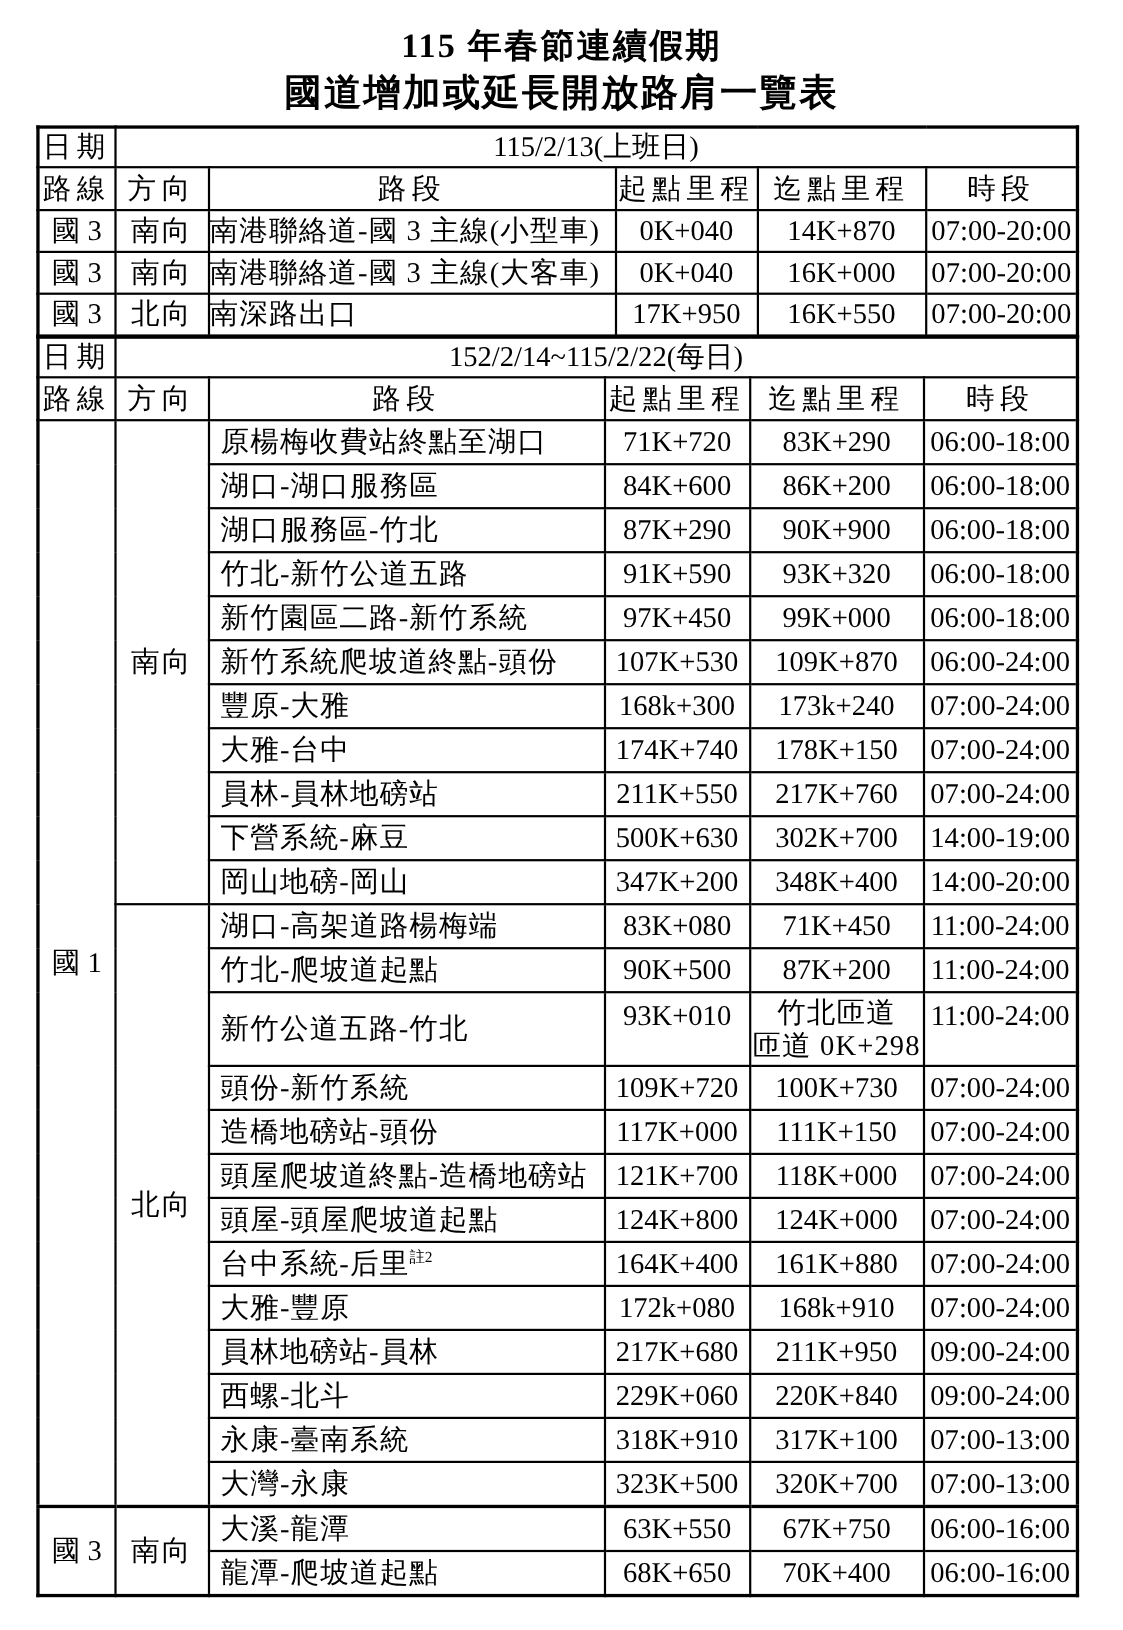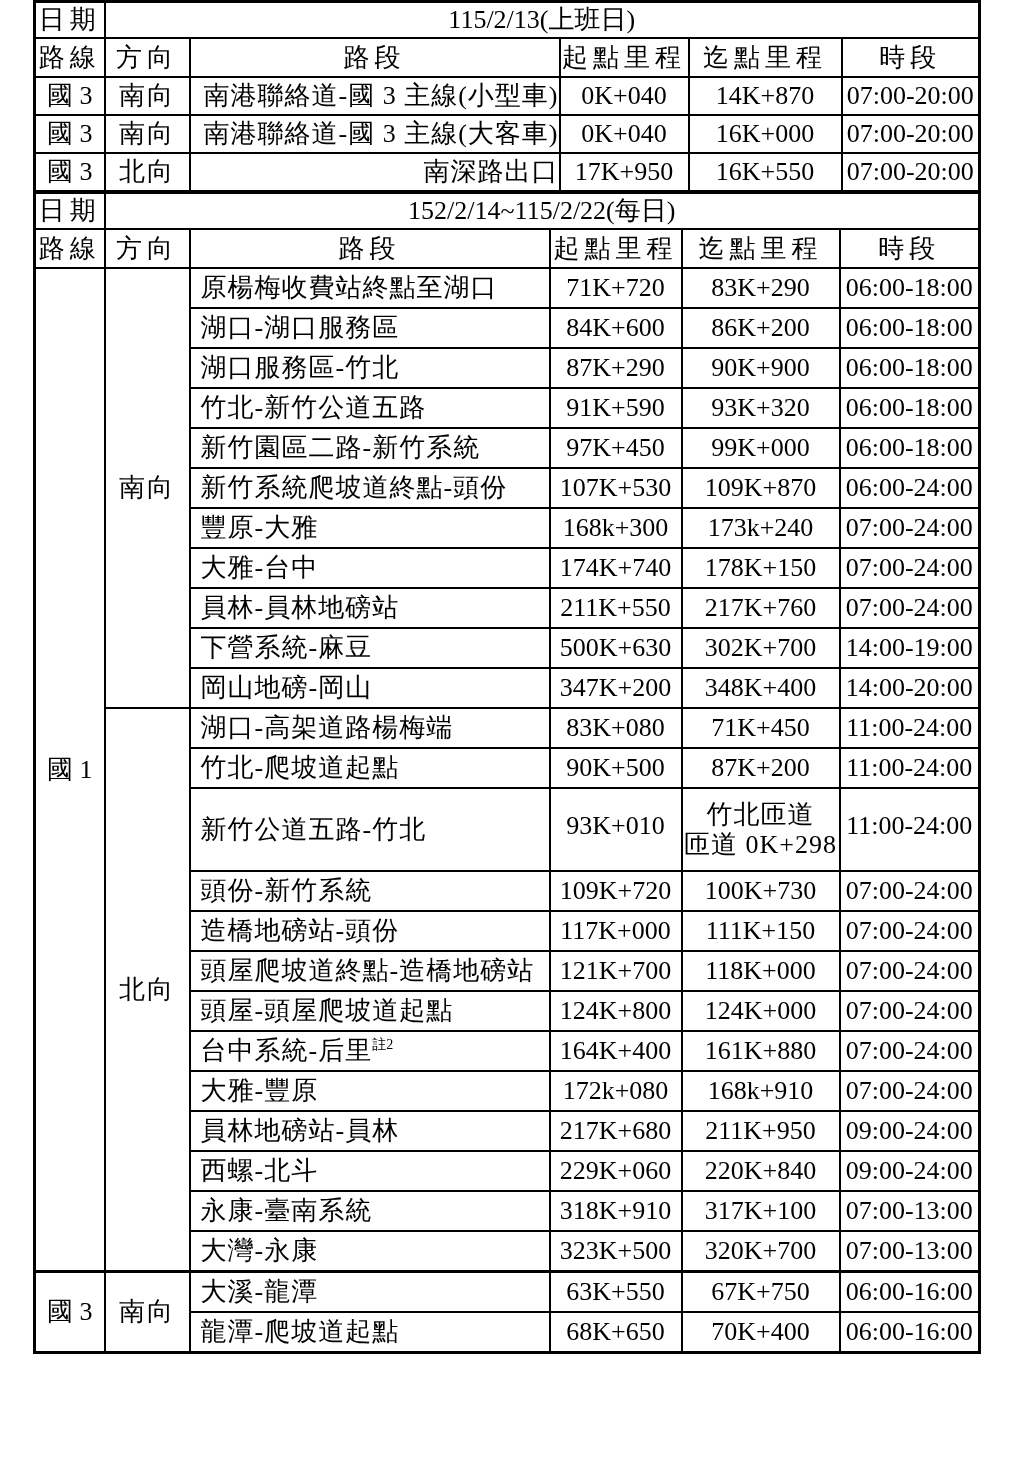--- a/index.html
+++ b/index.html
@@ -31,30 +31,32 @@
   }
   table.t1,table.t2{border:3px solid #000;}
   .sp{letter-spacing:5px;}
   .sp2{letter-spacing:2px;}
   .r-date td{height:34px;}
   .r-head td{height:37px;border-radius:11px;}
   .t1 .r-data td{height:36px;}
   .t2 .r-data td{height:38px;}
   .t2 tr.tall td{height:59px;}
   .sec{text-align:left;padding-left:10px;letter-spacing:1px;}
-  .t1 .sec{text-align:right;padding-left:0;}
-  .v-top{vertical-align:top;padding-top:22px;}
+  .t1 .sec{text-align:left;padding-left:0;}
+  .v-top{vertical-align:top;padding-top:6px;}
   .pre{white-space:pre-line;letter-spacing:1px;}
   sup.note{font-size:14px;letter-spacing:0;vertical-align:super;line-height:0;}
   tr.g2 td{border-top:3px solid #000;}
 </style>
 </head>
 <body>
 
 <div class="titles">
+  <div class="title1">115 年春節連續假期</div>
+  <div class="title2">國道增加或延長開放路肩一覽表</div>
 </div>
 
 <table class="t1">
   <colgroup>
     <col style="width:70px">
       <col style="width:85px">
       <col style="width:370px">
     <col style="width:129px">
       <col style="width:153px">
       <col style="width:138px">

